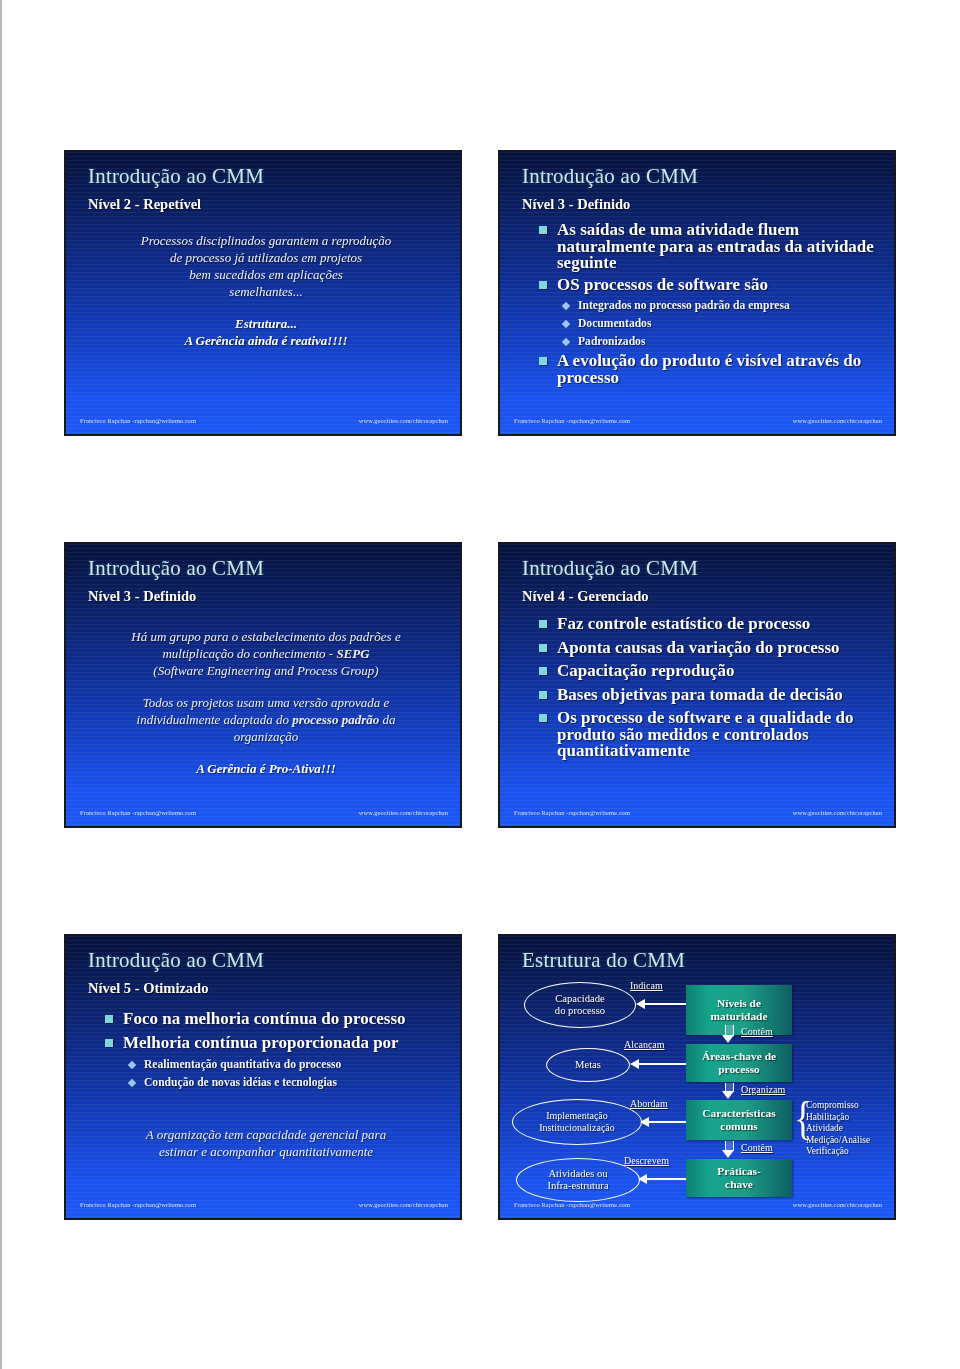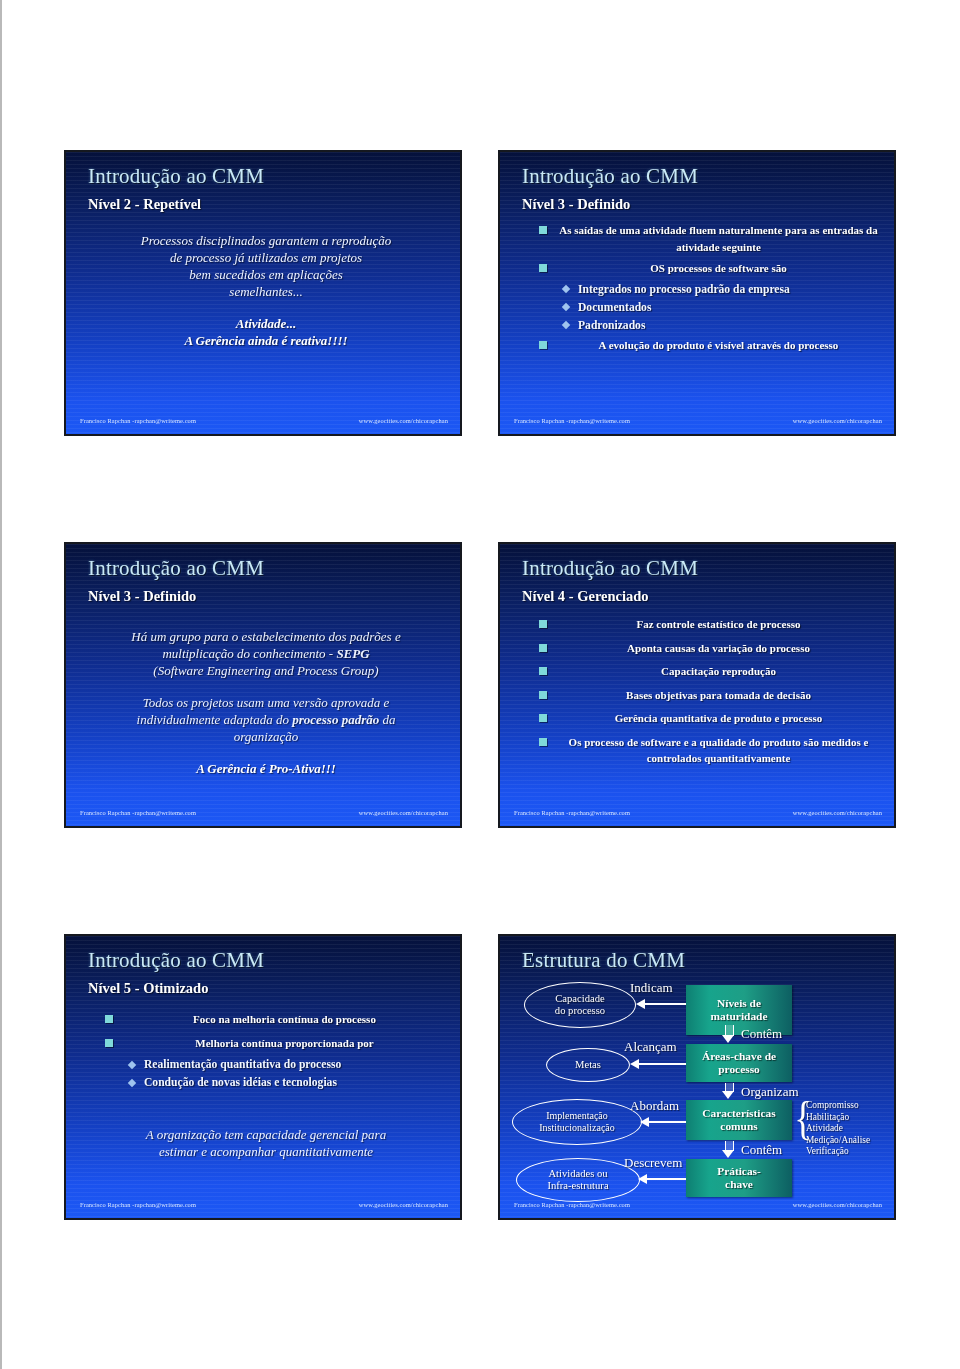--- a/index.html
+++ b/index.html
@@ -71,24 +71,23 @@
   }
   .italic-block .strong{font-weight:bold;font-style:italic;color:#ffffff;}
   .italic-block .emph{font-weight:bold;font-style:italic;}
   .gap{height:15px;}
 
   
   .bullets{position:absolute;left:38px;right:14px;}
   .b1{
     position:relative;
     padding-left:19px;
-    font-size:11px;font-weight:bold;line-height:16.5px;
+    font-size:17px;font-weight:bold;line-height:16.5px;
     color:#ffffff;margin-bottom:5px;
     text-shadow:1px 1px 1px rgba(0,0,0,.6);
-    text-align:center;
   }
   .b1::before{
     content:"";position:absolute;left:1px;top:4px;
     width:8px;height:8px;background:#7fd9da;
     box-shadow:1px 1px 0 rgba(0,0,0,.45);
   }
   .b2{
     position:relative;
     padding-left:18px;margin-left:22px;
     font-size:11.6px;font-weight:bold;line-height:15px;
@@ -126,23 +125,24 @@
     position:absolute;
     border:1.6px solid #ffffff;
     border-radius:50%;
     display:flex;align-items:center;justify-content:center;
     text-align:center;
     font-size:10.6px;line-height:12.5px;color:#ffffff;
     text-shadow:1px 1px 1px rgba(0,0,0,.6);
   }
   .lbl{
     position:absolute;
-    font-size:13px;color:#ffffff;
+    font-size:10px;color:#ffffff;
     text-shadow:1px 1px 1px rgba(0,0,0,.6);
     white-space:nowrap;
+    text-decoration:underline;
   }
   .arrow-l{position:absolute;height:10px;}
   .arrow-l .shaft{position:absolute;left:8px;top:4px;height:2.2px;background:#fff;}
   .arrow-l .head{
     position:absolute;left:0;top:0;width:0;height:0;
     border-top:5px solid transparent;border-bottom:5px solid transparent;
     border-right:9px solid #ffffff;
   }
   .arrow-d{position:absolute;width:13px;}
   .arrow-d .dshaft{
@@ -177,21 +177,21 @@
 
   <div class="slide s1">
     <div class="slide-title">Introdução ao CMM</div>
     <div class="slide-sub">Nível 2 - Repetível</div>
     <div class="italic-block" style="top:80px;">
       <div>Processos disciplinados garantem a reprodução</div>
       <div>de processo já utilizados em projetos</div>
       <div>bem sucedidos em aplicações</div>
       <div>semelhantes...</div>
       <div class="gap"></div>
-      <div class="strong">Atividade...</div>
+      <div class="strong">Estrutura...</div>
       <div class="strong">A Gerência ainda é reativa!!!!</div>
     </div>
     <div class="foot">
       <span class="fl">Francisco Rapchan -rapchan@writeme.com</span>
       <span class="fr">www.geocities.com/chicorapchan</span>
     </div>
   </div>
 
   <div class="slide s2">
     <div class="slide-title">Introdução ao CMM</div>
@@ -235,21 +235,20 @@
   </div>
 
   <div class="slide s4">
     <div class="slide-title">Introdução ao CMM</div>
     <div class="slide-sub">Nível 4 - Gerenciado</div>
     <div class="bullets" style="top:72px;">
       <div class="b1" style="margin-bottom:7px;">Faz controle estatístico de processo</div>
       <div class="b1" style="margin-bottom:7px;">Aponta causas da variação do processo</div>
       <div class="b1" style="margin-bottom:7px;">Capacitação reprodução</div>
       <div class="b1" style="margin-bottom:7px;">Bases objetivas para tomada de decisão</div>
-      <div class="b1" style="margin-bottom:7px;">Gerência quantitativa de produto e processo</div>
       <div class="b1">Os processo de software e a qualidade do produto são medidos e controlados quantitativamente</div>
     </div>
     <div class="foot">
       <span class="fl">Francisco Rapchan -rapchan@writeme.com</span>
       <span class="fr">www.geocities.com/chicorapchan</span>
     </div>
   </div>
 
   <div class="slide s5">
     <div class="slide-title">Introdução ao CMM</div>

